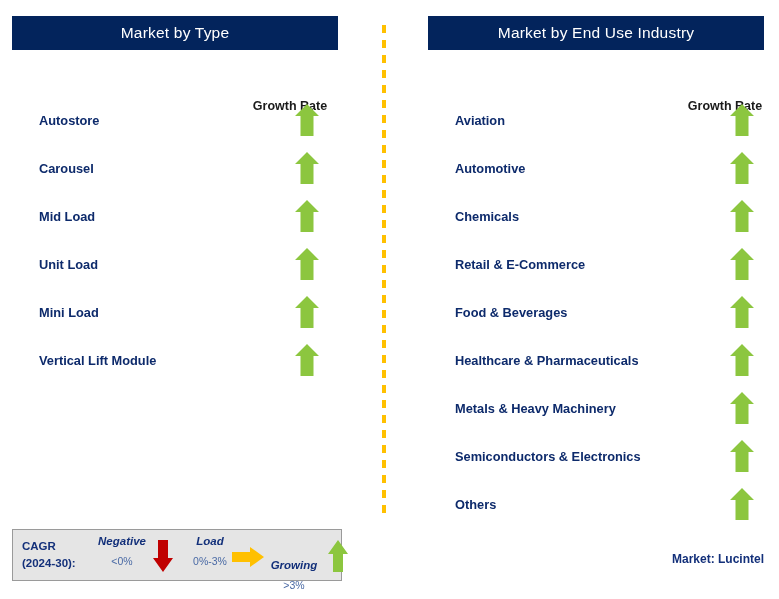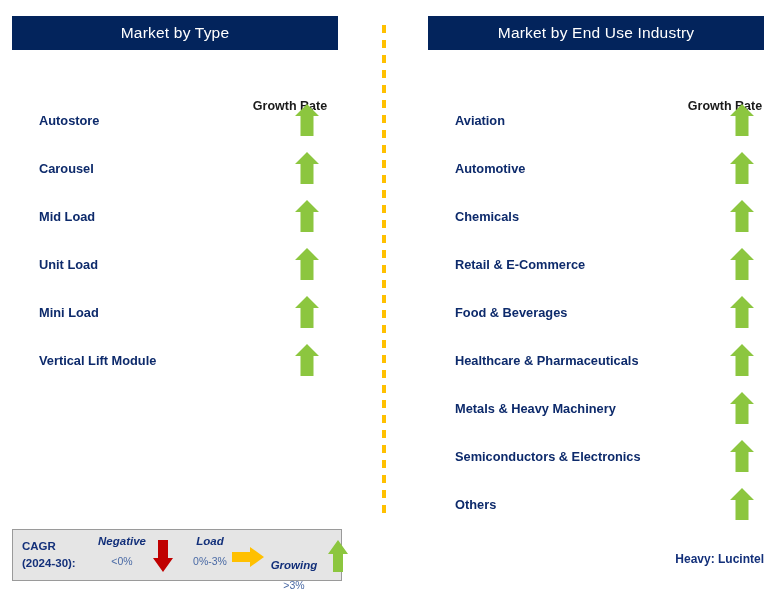--- a/index.html
+++ b/index.html
@@ -356,13 +356,13 @@
       <span class="legend-range">&gt;3%</span>
     </div>
     <span class="legend-icon lg-icon-grow">
       <svg class="arrow-up" viewBox="0 0 22 34" width="22" height="34">
           <path d="M11 1 L21 15 L16 15 L16 33 L6 33 L6 15 L1 15 Z" fill="#8cc63f"></path>
         </svg>
     </span>
   </div>
 </div>
 
-<div class="source">Heavy: Lucintel</div>
+<div class="source">Market: Lucintel</div>
 
 </body></html>

